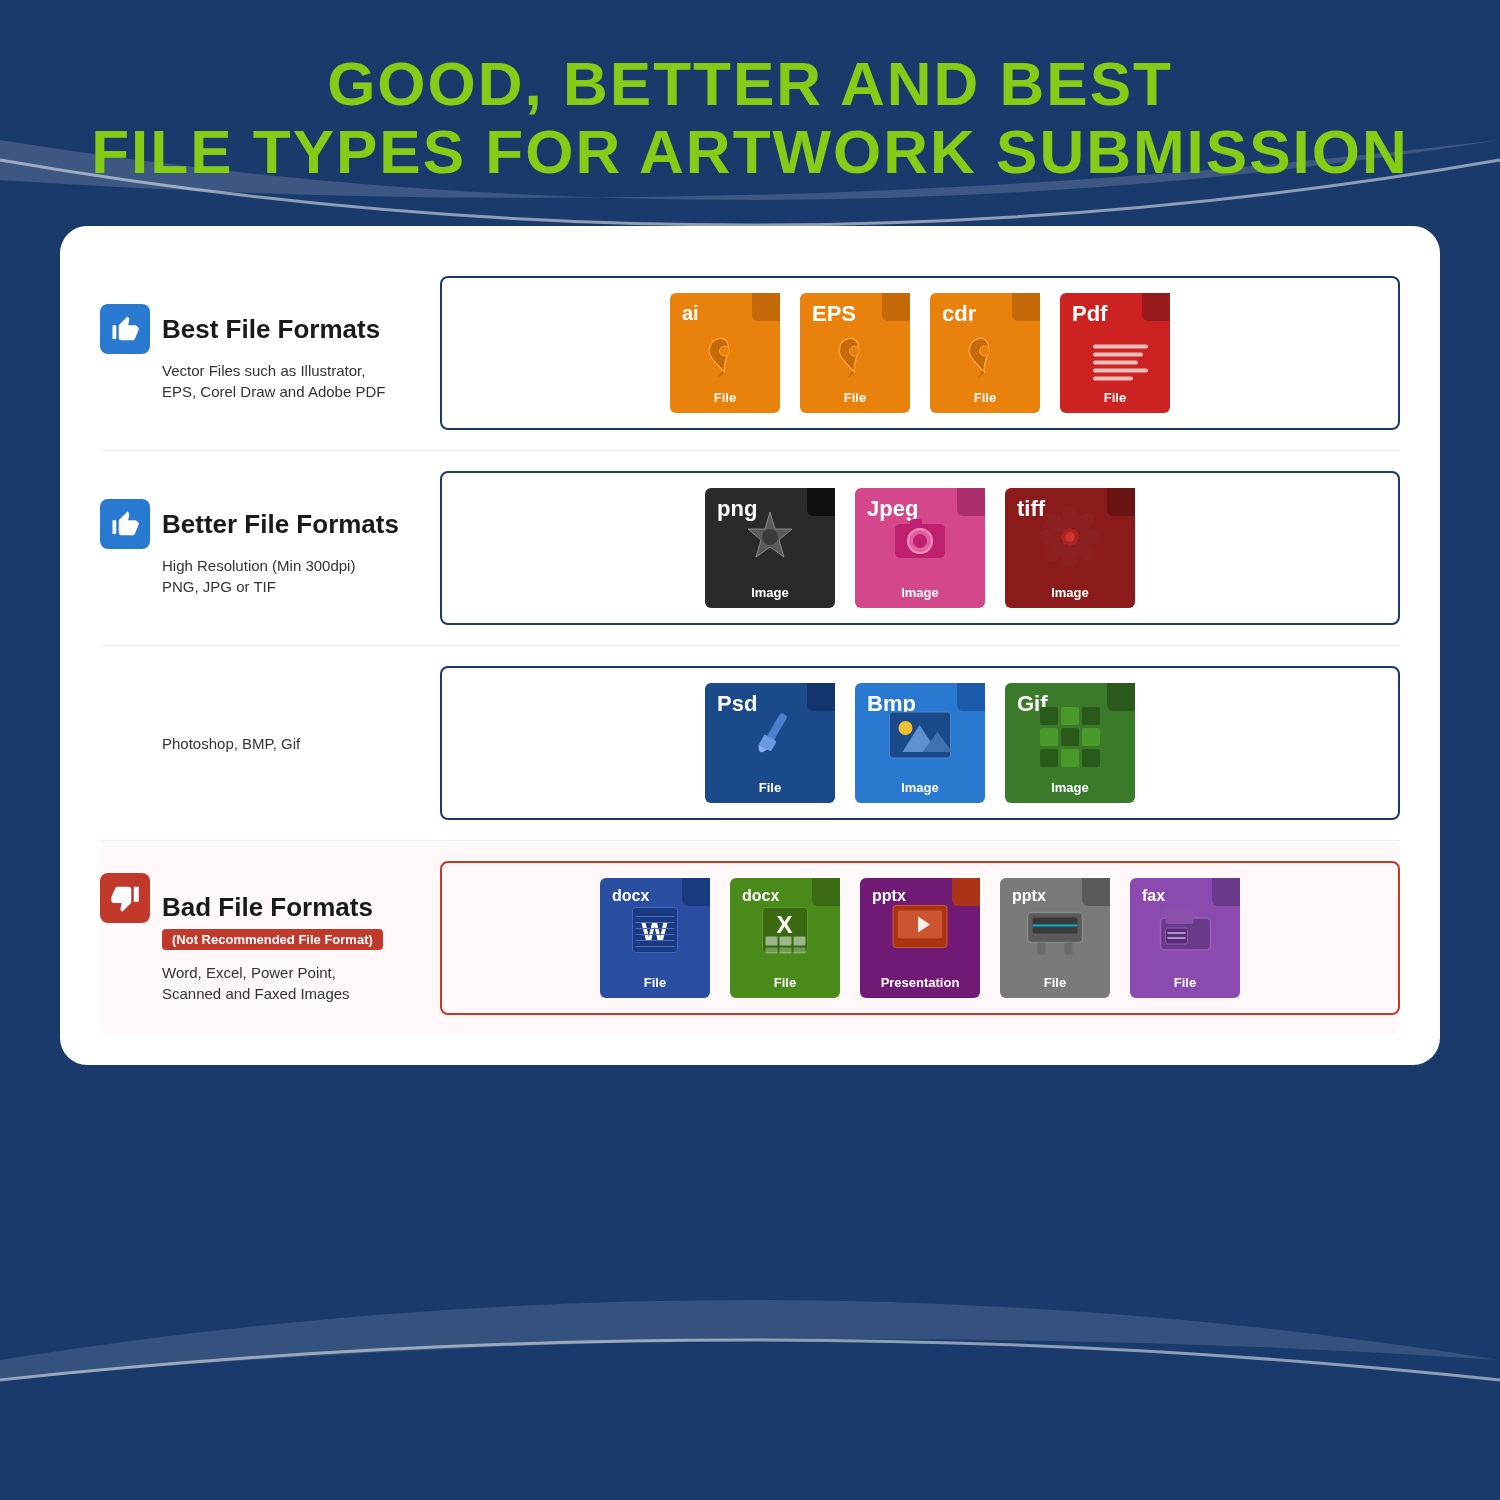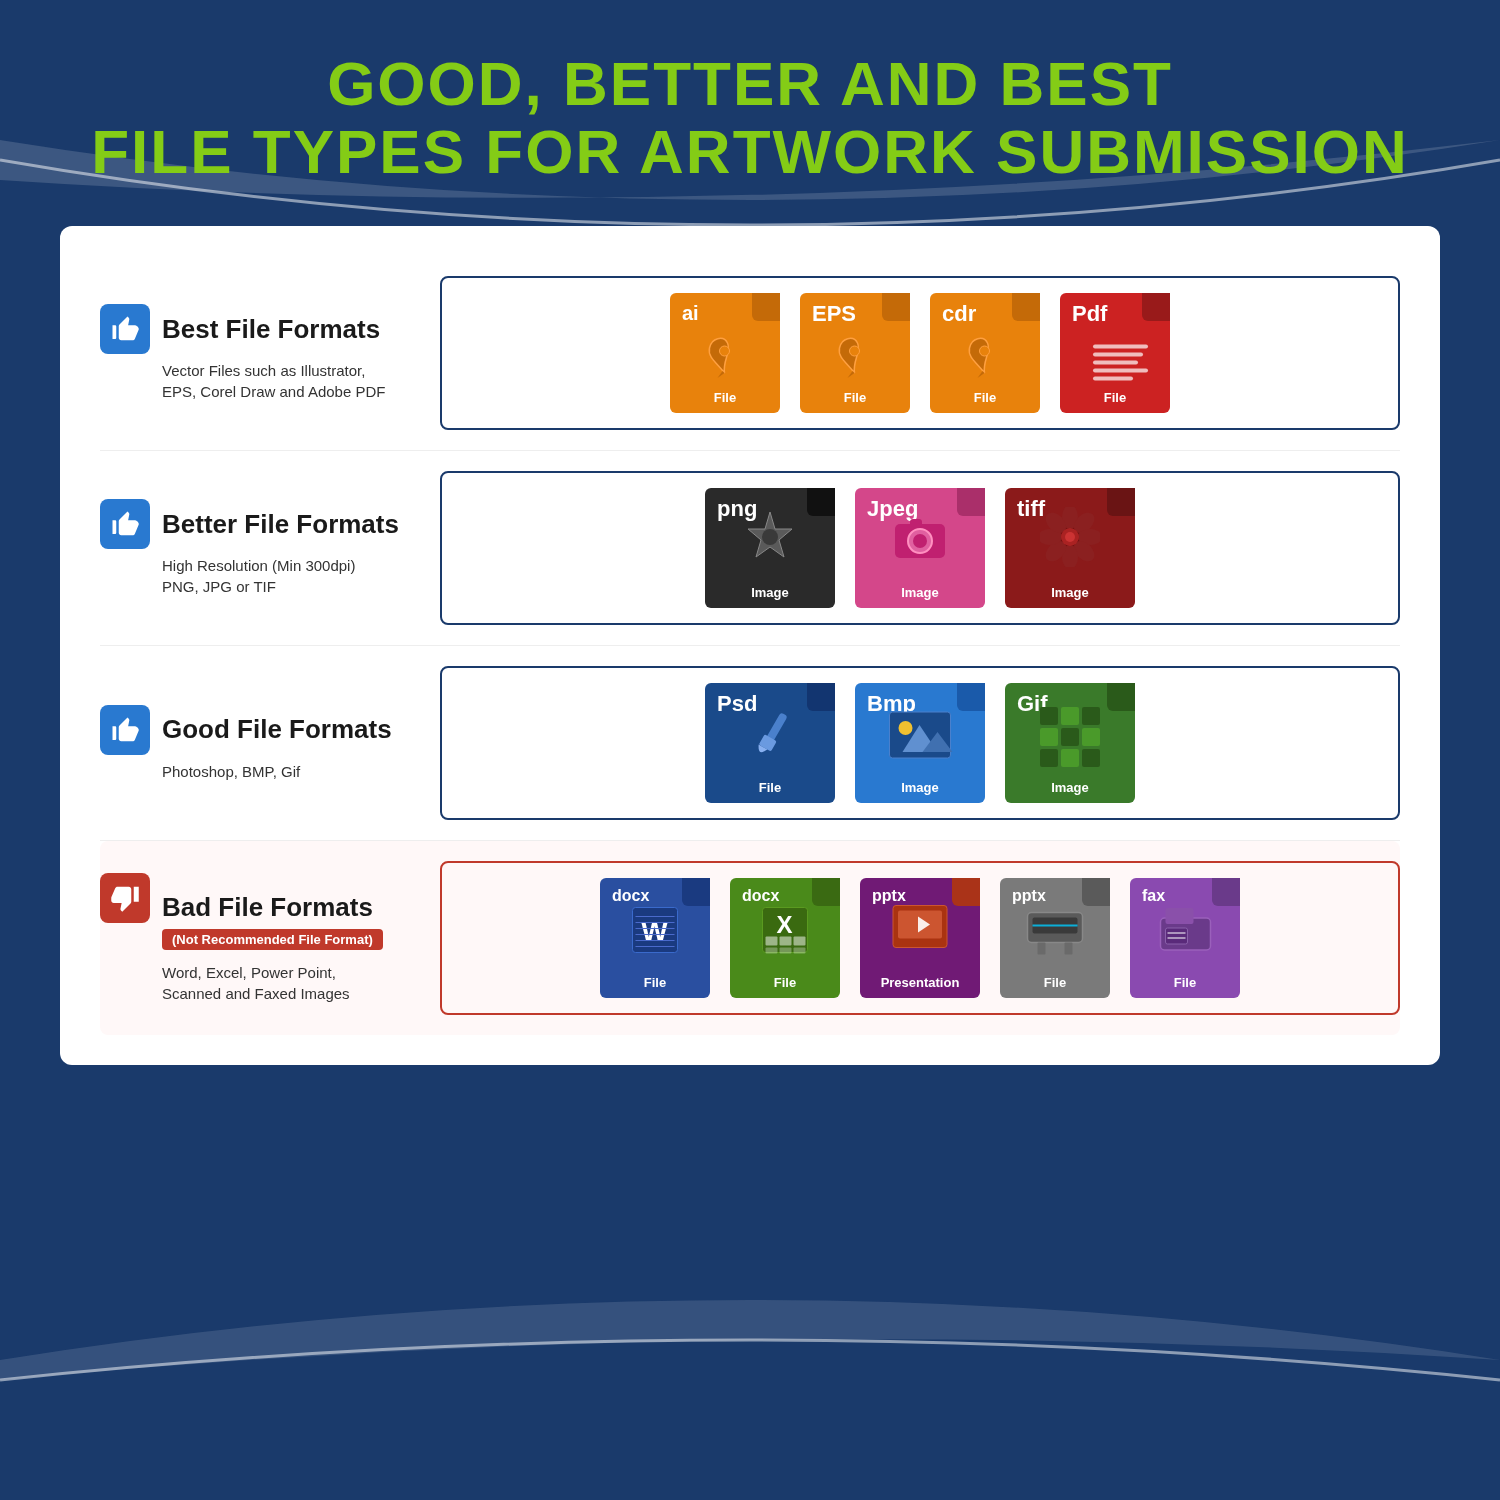--- a/index.html
+++ b/index.html
@@ -263,21 +263,21 @@
     <path d="M0,160 Q750,290 1500,160" stroke="white" stroke-width="3" fill="none" opacity="0.5"></path>
   </svg>
 
   <div class="title-section" style="position:relative;z-index:10;padding-top:50px;">
     <div class="main-title">
       <span>GOOD, BETTER AND BEST</span><br>
       <span>FILE TYPES FOR ARTWORK SUBMISSION</span>
     </div>
   </div>
 
-  <div class="content-area" style="position:relative;z-index:10;margin-top:10px;">
+  <div class="content-area" style="position:relative;z-index:10;margin-top:10px;border-radius:27px;">
 
     <div class="row">
       <div class="row-left">
         <div class="row-header">
           <div class="thumbs-icon">
             <svg class="thumbs-svg" viewBox="0 0 24 24">
                 <path d="M2 20h2c.55 0 1-.45 1-1v-9c0-.55-.45-1-1-1H2v11zm19.83-7.12c.11-.25.17-.52.17-.8V11c0-1.1-.9-2-2-2h-5.5l.92-4.65c.05-.22.02-.46-.08-.66-.23-.45-.52-.86-.88-1.22L14 2 7.59 8.41C7.21 8.79 7 9.3 7 9.83V19c0 1.1.9 2 2 2h9c.83 0 1.58-.5 1.91-1.28l3-7.2c.05-.13.09-.26.09-.4v-.12c0-.55-.22-1.07-.58-1.45-.05-.05-.1-.09-.17-.12.01-.03.01-.06.01-.09-.01-.02 0-.04-.43-.66z"></path>
               </svg>
           </div>
           <span class="row-title">Best File Formats</span>
@@ -387,28 +387,20 @@
               <circle cx="30" cy="30" r="5" fill="#cc3333"></circle>
             </svg>
           </div>
           <span class="file-label">Image</span>
         </div>
       </div>
     </div>
 
     <div class="row">
       <div class="row-left">
-        <div class="row-header">
-          <div class="thumbs-icon">
-            <svg class="thumbs-svg" viewBox="0 0 24 24">
-                <path d="M2 20h2c.55 0 1-.45 1-1v-9c0-.55-.45-1-1-1H2v11zm19.83-7.12c.11-.25.17-.52.17-.8V11c0-1.1-.9-2-2-2h-5.5l.92-4.65c.05-.22.02-.46-.08-.66-.23-.45-.52-.86-.88-1.22L14 2 7.59 8.41C7.21 8.79 7 9.3 7 9.83V19c0 1.1.9 2 2 2h9c.83 0 1.58-.5 1.91-1.28l3-7.2c.05-.13.09-.26.09-.4v-.12c0-.55-.22-1.07-.58-1.45-.05-.05-.1-.09-.17-.12.01-.03.01-.06.01-.09-.01-.02 0-.04-.43-.66z"></path>
-              </svg>
-          </div>
-          <span class="row-title">Good File Formats</span>
-        </div>
         <div class="row-subtitle">Photoshop, BMP, Gif</div>
       </div>
       <div class="row-files">
 
         <div class="file-icon fi-psd" style="width:130px;">
           <span class="file-ext">Psd</span>
           <div style="position:absolute;top:45%;left:50%;transform:translate(-50%,-50%);">
             <svg width="60" height="60" viewBox="0 0 60 60">
               <rect x="28" y="5" width="8" height="30" rx="3" fill="#4a80cc" transform="rotate(30,30,30)"></rect>
               <rect x="25" y="32" width="14" height="12" rx="2" fill="#6a9ae0" transform="rotate(30,30,30)"></rect>

